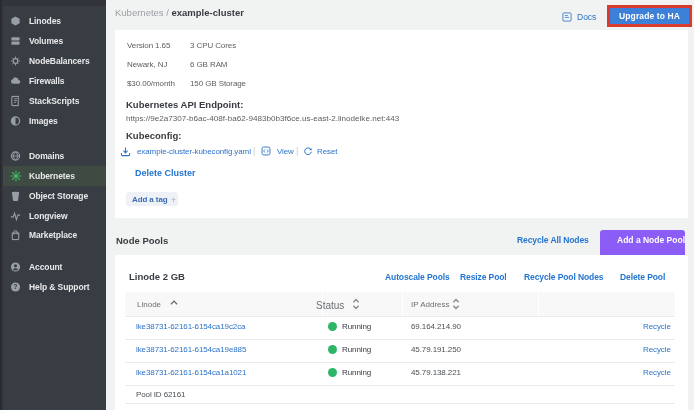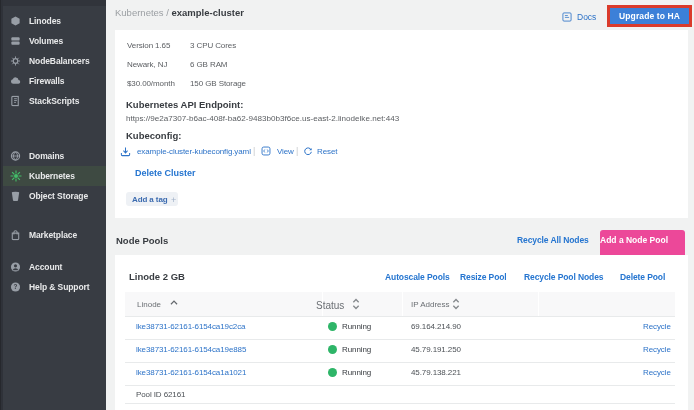--- a/index.html
+++ b/index.html
@@ -53,20 +53,27 @@
       </svg>
       <span class="txt">Firewalls</span>
     </div>
   <div class="nav" style="top:91px;">
       <svg width="11" height="11" viewBox="0 0 24 24">
         <path d="M6 2h12v20H6a2 2 0 0 1-2-2V4a2 2 0 0 1 2-2Z" fill="none" stroke="#989ea6" stroke-width="2.4"></path>
         <path d="M9 7h6M9 11h6M9 15h4" stroke="#989ea6" stroke-width="2"></path>
       </svg>
       <span class="txt">StackScripts</span>
     </div>
+  <div class="nav" style="top:111px;">
+      <svg width="11" height="11" viewBox="0 0 24 24">
+        <circle cx="12" cy="12" r="9" fill="none" stroke="#989ea6" stroke-width="2.6"></circle>
+        <path d="M12 3a9 9 0 0 0 0 18Z" fill="#989ea6"></path>
+      </svg>
+      <span class="txt">Images</span>
+    </div>
 
   <div class="nav" style="top:146px;">
       <svg width="11" height="11" viewBox="0 0 24 24">
         <circle cx="12" cy="12" r="9" fill="none" stroke="#989ea6" stroke-width="2.4"></circle>
         <path d="M3 12h18M12 3c-6 6-6 12 0 18M12 3c6 6 6 12 0 18" fill="none" stroke="#989ea6" stroke-width="2"></path>
       </svg>
       <span class="txt">Domains</span>
     </div>
   <div class="nav active" style="top:166px;">
       <svg width="12" height="12" viewBox="0 0 24 24">
@@ -74,20 +81,26 @@
         <path d="M12 1v6M12 17v6M1 12h6M17 12h6M4.2 4.2l4.3 4.3M15.5 15.5l4.3 4.3M19.8 4.2l-4.3 4.3M8.5 15.5l-4.3 4.3" stroke="#43bd68" stroke-width="2.2"></path>
       </svg>
       <span class="txt">Kubernetes</span>
     </div>
   <div class="nav" style="top:186px;">
       <svg width="11" height="11" viewBox="0 0 24 24">
         <path d="M4 5h16l-2.5 16a2 2 0 0 1-2 1.7h-7A2 2 0 0 1 6.5 21Z" fill="#989ea6"></path>
         <ellipse cx="12" cy="5" rx="8" ry="2.4" fill="#989ea6"></ellipse>
       </svg>
       <span class="txt">Object Storage</span>
+    </div>
+  <div class="nav" style="top:206px;">
+      <svg width="11" height="11" viewBox="0 0 24 24">
+        <path d="M2 14h5l3-8 4 14 3-10h5" fill="none" stroke="#989ea6" stroke-width="2.4"></path>
+      </svg>
+      <span class="txt">Longview</span>
     </div>
   <div class="nav" style="top:225px;">
       <svg width="11" height="11" viewBox="0 0 24 24">
         <path d="M5 8h14v12a2 2 0 0 1-2 2H7a2 2 0 0 1-2-2Z" fill="none" stroke="#989ea6" stroke-width="2.4"></path>
         <path d="M8.5 11V6a3.5 3.5 0 0 1 7 0v5" fill="none" stroke="#989ea6" stroke-width="2.2"></path>
       </svg>
       <span class="txt">Marketplace</span>
     </div>
 
   <div class="nav" style="top:257px;">
@@ -150,21 +163,21 @@
 <div class="abs blue s8" style="left:317px; top:147px;">Reset</div>
 
 <div class="abs bluebold" style="left:135px; top:168px; font-size:9px;">Delete Cluster</div>
 
 <div class="abs" style="left:126px; top:192px; width:52px; height:14px; background:#eef1f5; border-radius:3px;"></div>
 <div class="abs" style="left:132px; top:195px; font-size:8px; font-weight:bold; color:#3d6cb0; letter-spacing:-0.1px;">Add a tag</div>
 <div class="abs" style="left:171px; top:194.5px; font-size:9px; color:#9fb0c8;">+</div>
 
 <div class="abs" style="left:116px; top:235px; font-size:9.5px; font-weight:bold; color:#383c41;">Node Pools</div>
 <div class="abs bluebold" style="left:517px; top:235px; font-size:8.5px; letter-spacing:-0.1px;">Recycle All Nodes</div>
-<div class="abs" style="left:600px; top:230px; width:85px; height:32px; background:#ec4899; border-radius:3px; color:#fff; font-size:8.5px; font-weight:bold; text-align:left; line-height:20px;">Add a Node Pool</div>
+<div class="abs" style="left:600px; top:230px; width:85px; height:32px; background:#8b5cf6; border-radius:3px; color:#fff; font-size:8.5px; font-weight:bold; text-align:right; line-height:20px;">Add a Node Pool</div>
 
 <div class="card" style="left:115px; top:255px; width:573px; height:155px;"></div>
 
 <div class="abs" style="left:129px; top:271px; font-size:9.5px; font-weight:bold; color:#383c41;">Linode 2 GB</div>
 <div class="abs bluebold" style="left:385px; top:272px; font-size:8.5px; letter-spacing:-0.1px;">Autoscale Pools</div>
 <div class="abs bluebold" style="left:460px; top:272px; font-size:8.5px; letter-spacing:-0.1px;">Resize Pool</div>
 <div class="abs bluebold" style="left:524px; top:272px; font-size:8.5px; letter-spacing:-0.1px;">Recycle Pool Nodes</div>
 <div class="abs bluebold" style="left:620px; top:272px; font-size:8.5px; letter-spacing:-0.1px;">Delete Pool</div>
 
 <div class="abs" style="left:125px; top:292px; width:197px; height:24px; background:#f8f8f9;"></div>

